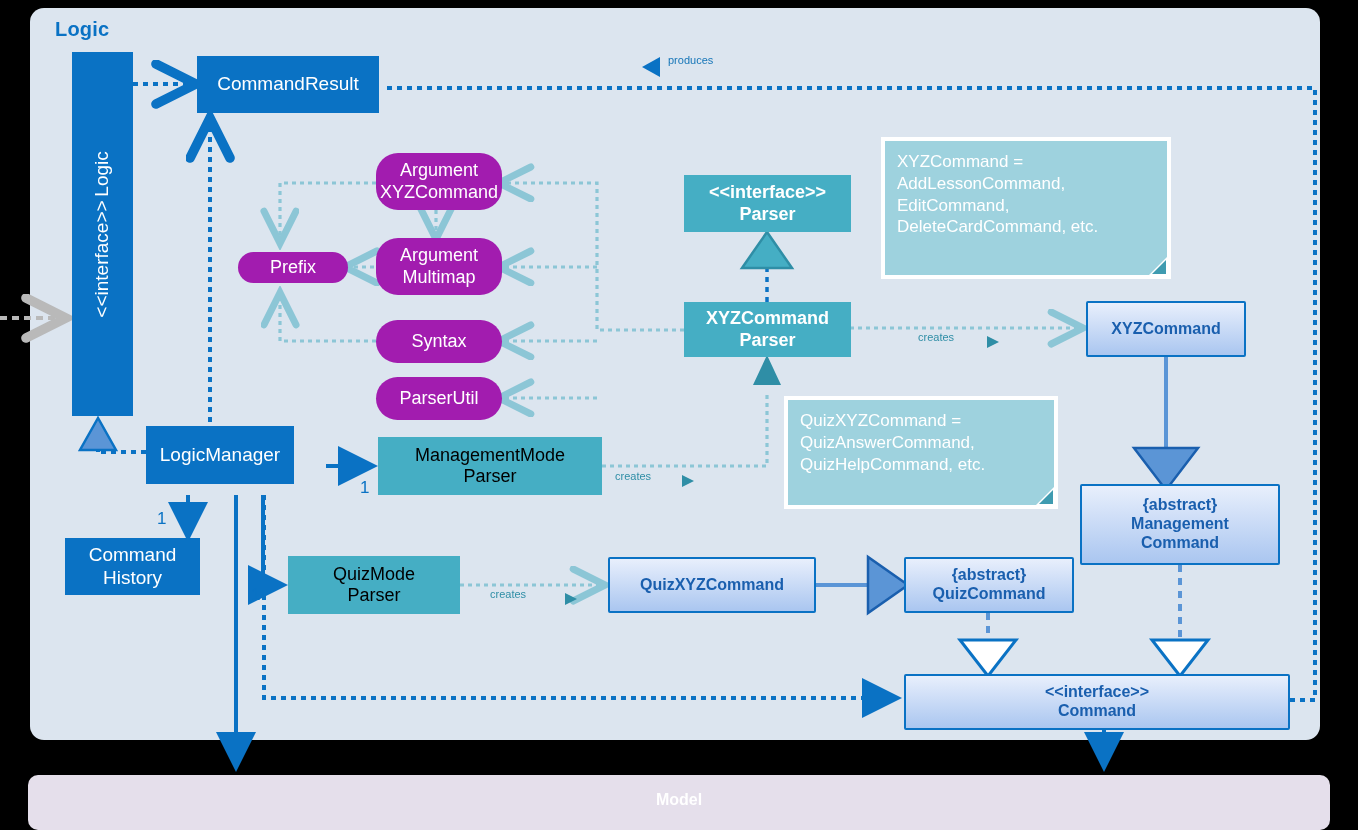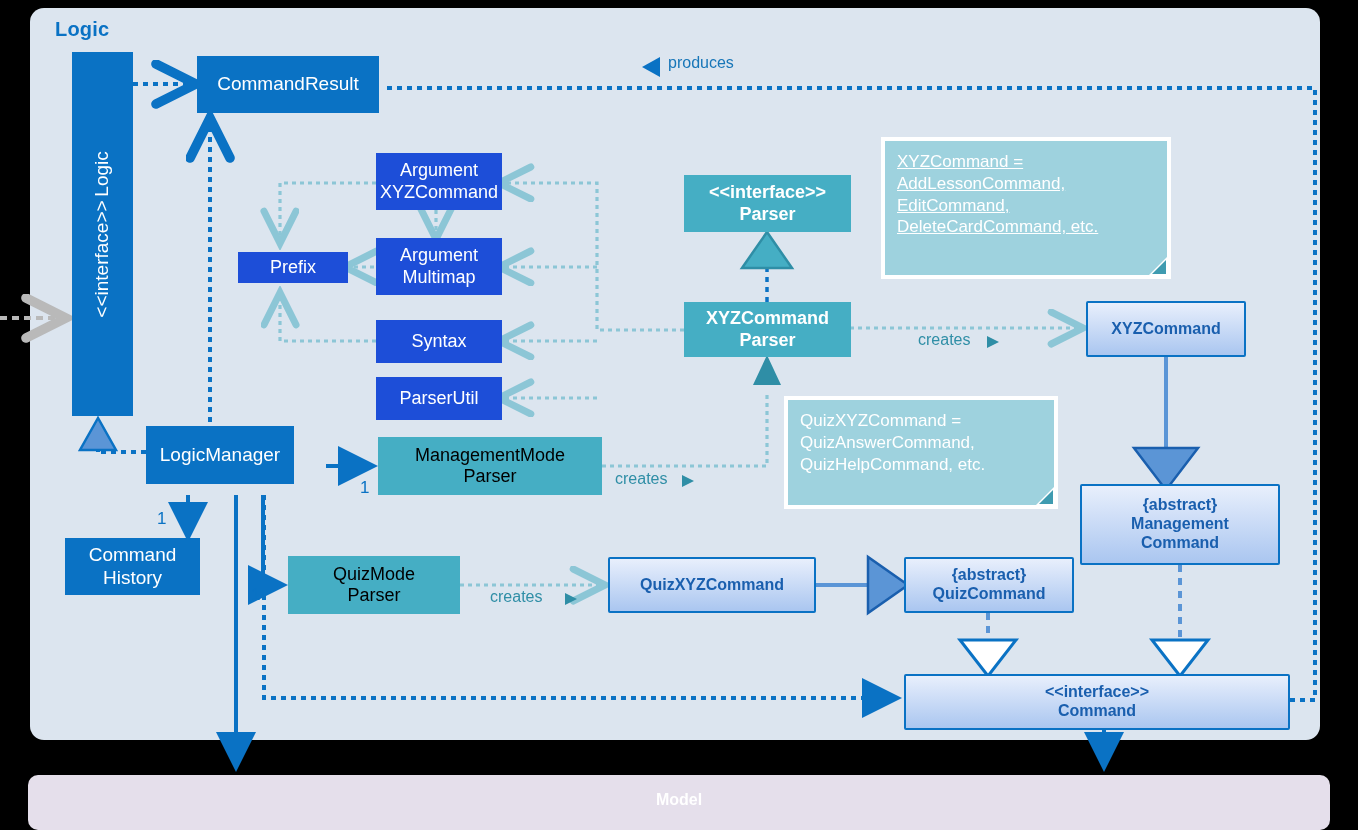--- a/index.html
+++ b/index.html
@@ -16,35 +16,35 @@
   .lbl-model{position:absolute;left:0;top:791px;width:1358px;text-align:center;color:#ffffff;font-size:16px;font-weight:bold;}
 
   .node{position:absolute;box-sizing:border-box;display:flex;align-items:center;justify-content:center;text-align:center;line-height:1.18;}
 
   
   .n-dark{background:#0a72c4;color:#fff;font-size:19px;}
   
   .n-teal{background:#45aec4;color:#000000;font-size:18px;}
   .n-teal-b{background:#45aec4;color:#fff;font-size:18px;font-weight:bold;}
   
-  .n-cyan{background:#1d4ed8;color:#fff;font-size:18px;}
+  .n-cyan{background:#a21caf;color:#fff;font-size:18px;border-radius:22px;}
   
   .n-grad{background:linear-gradient(180deg,#e8effc 0%,#aac6f0 100%);
           border:2.5px solid #0a72c4;color:#1a5fae;font-size:16px;font-weight:bold;border-radius:2px;}
   
   .note{position:absolute;box-sizing:border-box;background:#9ed2de;border:4px solid #ffffff;
         color:#fff;font-size:17px;line-height:1.28;padding:10px 12px;text-align:left;}
   .note .fold{position:absolute;right:-1px;bottom:-1px;width:0;height:0;
         border-left:20px solid transparent;border-bottom:20px solid #ffffff;}
   .note .fold2{position:absolute;right:1px;bottom:1px;width:0;height:0;
         border-left:14px solid transparent;border-bottom:14px solid #3f9bb0;}
 
   .vtext{writing-mode:vertical-rl;transform:rotate(180deg);}
 
-  .edgelabel{position:absolute;font-size:16px;color:#1776b8;white-space:nowrap;}
+  .edgelabel{position:absolute;font-size:11px;color:#1776b8;white-space:nowrap;}
   .edgelabel.teal{color:#2f8ea6;}
   .mult{position:absolute;font-size:17px;color:#0a72c4;font-weight:normal;}
 </style>
 </head>
 <body>
 
 <div id="stage">
 
   <div class="panel panel-logic"></div>
   <div class="panel panel-model"></div>
@@ -207,21 +207,21 @@
   <div class="node n-grad" style="left:904px;top:557px;width:170px;height:56px;flex-direction:column;">
     <span>{abstract}</span>
     <span>QuizCommand</span>
   </div>
 
   <div class="node n-grad" style="left:904px;top:674px;width:386px;height:56px;flex-direction:column;">
     <span>&lt;&lt;interface&gt;&gt;</span>
     <span>Command</span>
   </div>
 
-  <div class="note" style="left:881px;top:137px;width:290px;height:142px;text-decoration:underline;">
+  <div class="note" style="left:881px;top:137px;width:290px;height:142px;">
     <div>XYZCommand =</div>
     <div>AddLessonCommand,</div>
     <div>EditCommand,</div>
     <div>DeleteCardCommand, etc.</div>
     <span class="fold"></span>
     <span class="fold2"></span>
   </div>
 
   <div class="note" style="left:784px;top:396px;width:274px;height:113px;">
     <div>QuizXYZCommand =</div>

